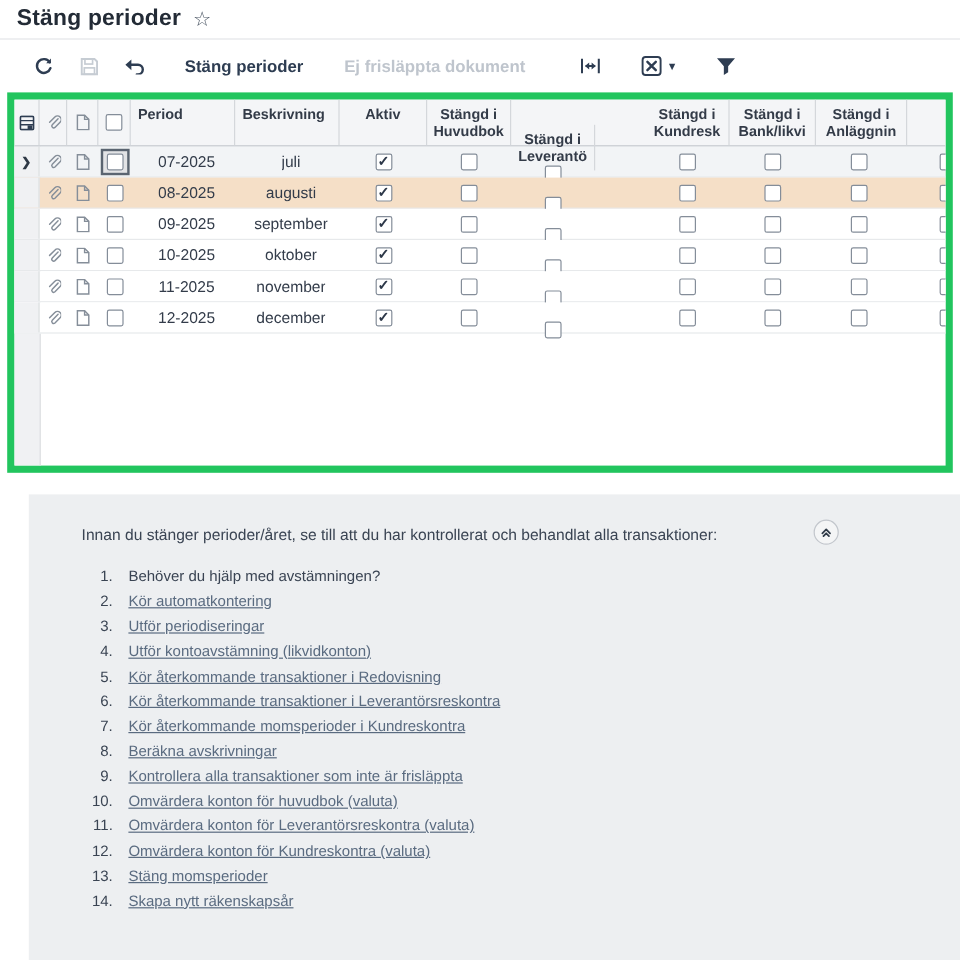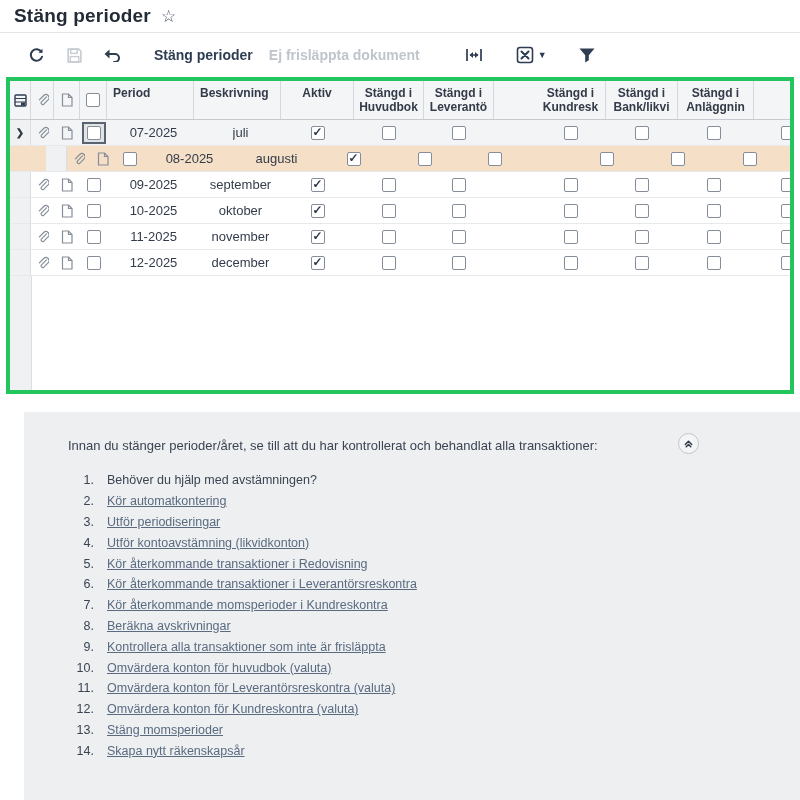--- a/index.html
+++ b/index.html
@@ -9,41 +9,41 @@
   
   .titlebar { position:absolute; left:0; top:0; width:800px; height:33px; border-bottom:1px solid #e3e5e8; display:flex; align-items:center; padding-left:14px; }
   .page-title { font-size:19px; font-weight:700; color:#232b36; letter-spacing:.2px; }
   .fav-star { margin-left:10px; font-size:17px; color:#4a5563; line-height:1; cursor:pointer; }
 
   
   .toolbar { position:absolute; left:0; top:34px; width:800px; height:42px; display:flex; align-items:center; padding-left:22px; color:#2e3d52; }
   .tb-btn { display:flex; align-items:center; justify-content:center; height:28px; min-width:28px; margin-right:10px; cursor:pointer; }
   .tb-btn svg { display:block; }
   .tb-label { font-size:14px; font-weight:700; color:#2e3d52; margin:0 14px 0 18px; cursor:pointer; white-space:nowrap; }
-  .tb-label.disabled { color:#bfc5cd; cursor:default; margin-left:2px; }
+  .tb-label.disabled { color:#bfc5cd; cursor:default; margin-left:20px; }
   .icon-navy { color:#2e3d52; }
   .icon-disabled { color:#c6ccd3; }
   .excel-wrap { display:flex; align-items:center; gap:4px; }
   .caret { font-size:9px; color:#2e3d52; }
 
   
-  .grid { position:absolute; left:6px; top:77px; width:788px; height:317px; border:4px solid #22c55e; background:#fff; overflow:hidden; }
+  .grid { position:absolute; left:6px; top:77px; width:788px; height:317px; border:6px solid #22c55e; background:#fff; overflow:hidden; }
   .grid::before { content:""; position:absolute; left:0; top:39px; bottom:0; width:21px; background:#f0f1f3; border-right:1px solid #dcdfe2; }
   .g-head { position:relative; display:flex; height:39px; background:#f4f5f7; border-bottom:1px solid #c6cacf; z-index:2; }
   .g-head .cell { border-right:1px solid #d4d7db; display:flex; align-items:flex-start; justify-content:center; padding-top:5px; font-size:12px; font-weight:700; color:#333b48; line-height:1.2; text-align:center; overflow:hidden; }
   .g-head .cell.lft { justify-content:flex-start; padding-left:6px; text-align:left; }
   .g-head .cell.icn { align-items:center; padding-top:0; }
   .g-row { position:relative; display:flex; height:26px; border-bottom:1px solid #e7e9eb; background:#fff; align-items:center; z-index:1; }
   .g-row.current { background:#f2f4f6; }
-  .g-row.highlighted { background:#f5dfc7;padding-left:36px; }
+  .g-row.highlighted { background:#f5dfc7; }
   .cell { flex:none; display:flex; align-items:center; justify-content:center; height:100%; }
   .cell.lft { justify-content:center; padding-left:6px; }
   .c-ind{width:21px;} .c-clip{width:23px;} .c-doc{width:26px;} .c-cb{width:27px;}
   .c-period{width:87px;} .c-beskr{width:87px;} .c-aktiv{width:73px;}
-  .c-f1{width:70px;} .c-f2{width:70px;} .c-f3{width:70px;margin-left:42px;} .c-f4{width:72px;} .c-f5{width:72px;} .c-f6{width:76px;}
+  .c-f1{width:70px;} .c-f2{width:70px;margin-top:21px;} .c-f3{width:70px;margin-left:42px;} .c-f4{width:72px;} .c-f5{width:72px;} .c-f6{width:76px;}
   .c-fill{flex:1; border-right:none !important;}
   .g-row .c-ind { background:#f0f1f3; border-right:1px solid #dcdfe2; }
   .row-arrow { display:none; font-size:10px; font-weight:700; color:#2e3845; }
   .g-row.current .row-arrow { display:block; }
   .cell-text { font-size:13px; color:#333c4a; white-space:nowrap; overflow:hidden; }
 
   .cb { position:relative; width:14px; height:14px; border:1px solid #848d99; border-radius:2px; background:#fff; cursor:pointer; display:inline-block; }
   .cb.checked::after { content:"✓"; position:absolute; left:1px; top:-2px; font-size:12px; font-weight:700; color:#2c3748; }
   .focus-box { display:flex; align-items:center; justify-content:center; width:24px; height:22px; border:2px solid #5a6470; background:#e2e3e5; }
 

